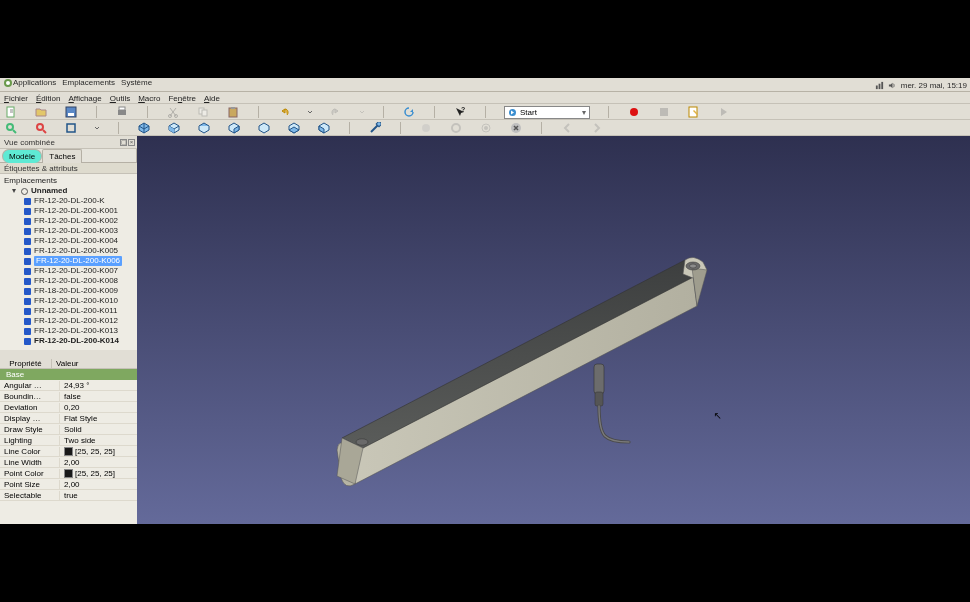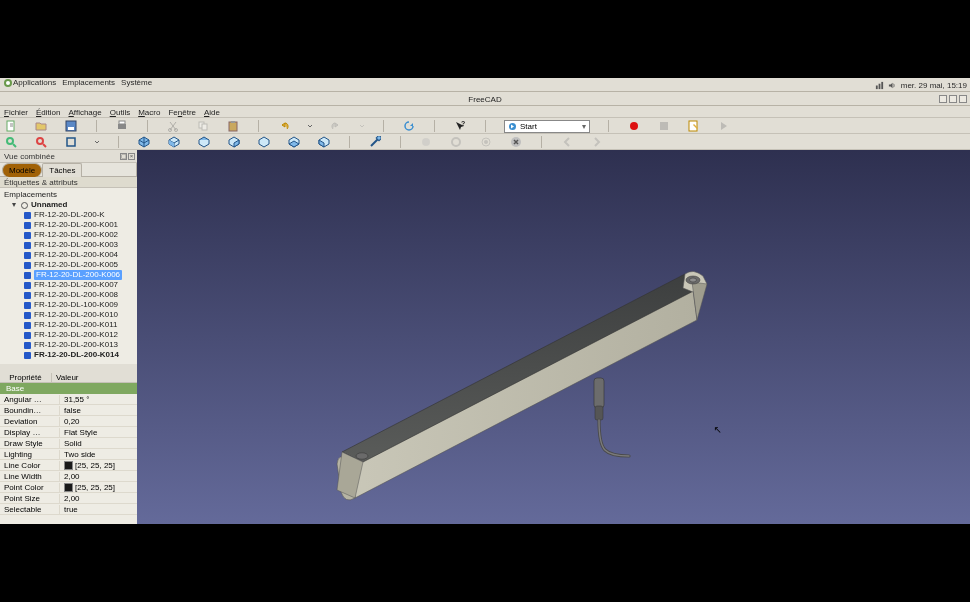--- a/index.html
+++ b/index.html
@@ -29,21 +29,21 @@
 .recdot { width:8px; height:8px; border-radius:50%; background:#d11; }
 
 .mainrow { flex:1; display:flex; min-height:0; }
 
 .leftpanel { width:137px; background:#e6e4dc; display:flex; flex-direction:column; box-shadow:inset -1px 0 0 #b5b0a5; }
 .panelhdr { height:13px; background:#e1ded5; font-size:8px; display:flex; align-items:center; padding:0 4px; color:#333; box-shadow:inset 0 -1px 0 #c5c1b7; position:relative; }
 .panelhdr .dockbtns { position:absolute; right:2px; display:flex; gap:1px; }
 .panelhdr .dockbtns span { width:7px; height:7px; border:1px solid #888; font-size:6px; line-height:5px; text-align:center; color:#555; }
 .tabs { height:14px; display:flex; align-items:flex-end; padding:0 2px; gap:0; box-shadow:inset 0 -1px 0 #b5b0a5; }
 .tab { font-size:8px; padding:2px 6px; border:1px solid #b5b0a5; border-bottom:none; background:#e1ded5; border-radius:2px 2px 0 0; }
-.tab.active { background:#a16207; font-weight:normal;border-radius:7px; }
+.tab.active { background:#5eead4; font-weight:normal;border-radius:7px; }
 .subhdr { height:11px; font-size:8px; background:#dedbce; padding:0 4px; display:flex; align-items:center; color:#333; border-bottom:1px solid #c5c1b7; }
 .tree { flex:0 0 176px; overflow:auto; background:#eeece4; font-size:8px; color:#222; padding:2px 0 2px 4px; }
 .tree .node { display:flex; align-items:center; height:10px; line-height:10px; gap:3px; padding-left:var(--ind,0); white-space:nowrap; }
 .tree .exp { width:8px; text-align:center; color:#444; }
 .tree .cube { width:7px; height:7px; background:#2458c8; border-radius:1px; flex:none; }
 .tree .spin { width:7px; height:7px; flex:none; position:relative; }
 .tree .spin::before{content:'';position:absolute;inset:0;border:1px solid #555;border-radius:50%;}
 .tree .lbl { }
 .tree .bold { font-weight:bold; }
 .tree .sel { background:#5aa0ff; color:#fff; border-radius:1px; padding:0 2px; }
@@ -88,28 +88,20 @@
           <rect x="7" y="1" width="2" height="8" fill="#555"></rect>
         </svg>
       <svg viewBox="0 0 10 10">
           <path d="M1 4h2l2-2v6l-2-2H1z" fill="#555"></path>
           <path d="M6 3c1 1 1 3 0 4" stroke="#555" fill="none"></path>
         </svg>
       <span>mer. 29 mai, 15:19</span>
     </span>
   </div>
 
-  <div class="titlebar">
-    <span>FreeCAD</span>
-    <div class="wbtns">
-      <span class="wbtn"></span>
-      <span class="wbtn"></span>
-      <span class="wbtn"></span>
-    </div>
-  </div>
 
   <div class="menubar">
     <span><u>F</u><span></span>ichier</span>
     <span><u>É</u>dition</span>
     <span><u>A</u>ffichage</span>
     <span><u>O</u>utils</span>
     <span><u>M</u>acro</span>
     <span>Fe<u>n</u>être</span>
     <span><u>A</u>ide</span>
   </div>
@@ -390,21 +382,21 @@
             <div class="node" style="--ind: 20px;">
               <span class="cube"></span>
               <span class="lbl">FR-12-20-DL-200-K007</span>
             </div>
             <div class="node" style="--ind: 20px;">
               <span class="cube"></span>
               <span class="lbl">FR-12-20-DL-200-K008</span>
             </div>
             <div class="node" style="--ind: 20px;">
               <span class="cube"></span>
-              <span class="lbl">FR-12-20-DL-100-K009</span>
+              <span class="lbl">FR-18-20-DL-200-K009</span>
             </div>
             <div class="node" style="--ind: 20px;">
               <span class="cube"></span>
               <span class="lbl">FR-12-20-DL-200-K010</span>
             </div>
             <div class="node" style="--ind: 20px;">
               <span class="cube"></span>
               <span class="lbl">FR-12-20-DL-200-K011</span>
             </div>
             <div class="node" style="--ind: 20px;">
@@ -427,21 +419,21 @@
       <div class="props">
         <div class="phdr">
           <div class="c1">Propriété</div>
           <div>Valeur</div>
         </div>
         <div class="grp">Base</div>
         <div id="prop-rows">
             <div class="row">
               <div class="c1">Angular …</div>
               <div class="c2">
-                <span>31,55 °</span>
+                <span>24,93 °</span>
               </div>
             </div>
             <div class="row">
               <div class="c1">Boundin…</div>
               <div class="c2">
                 <span>false</span>
               </div>
             </div>
             <div class="row">
               <div class="c1">Deviation</div>

